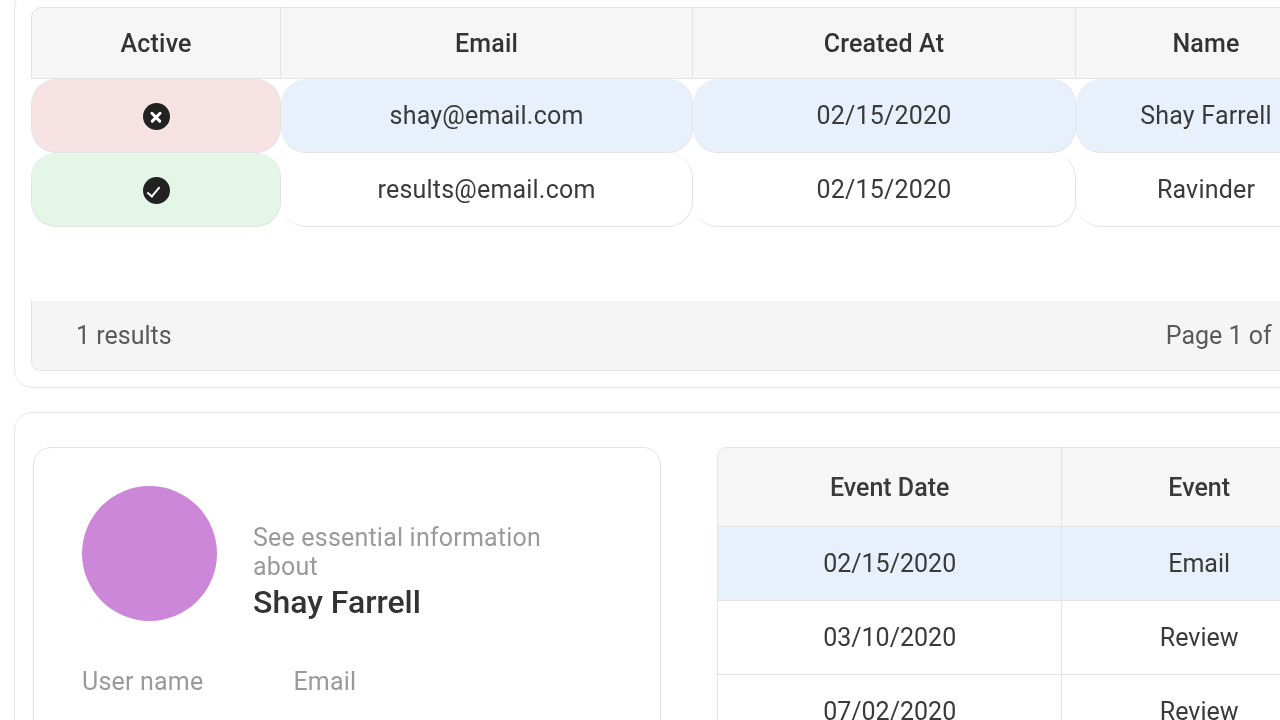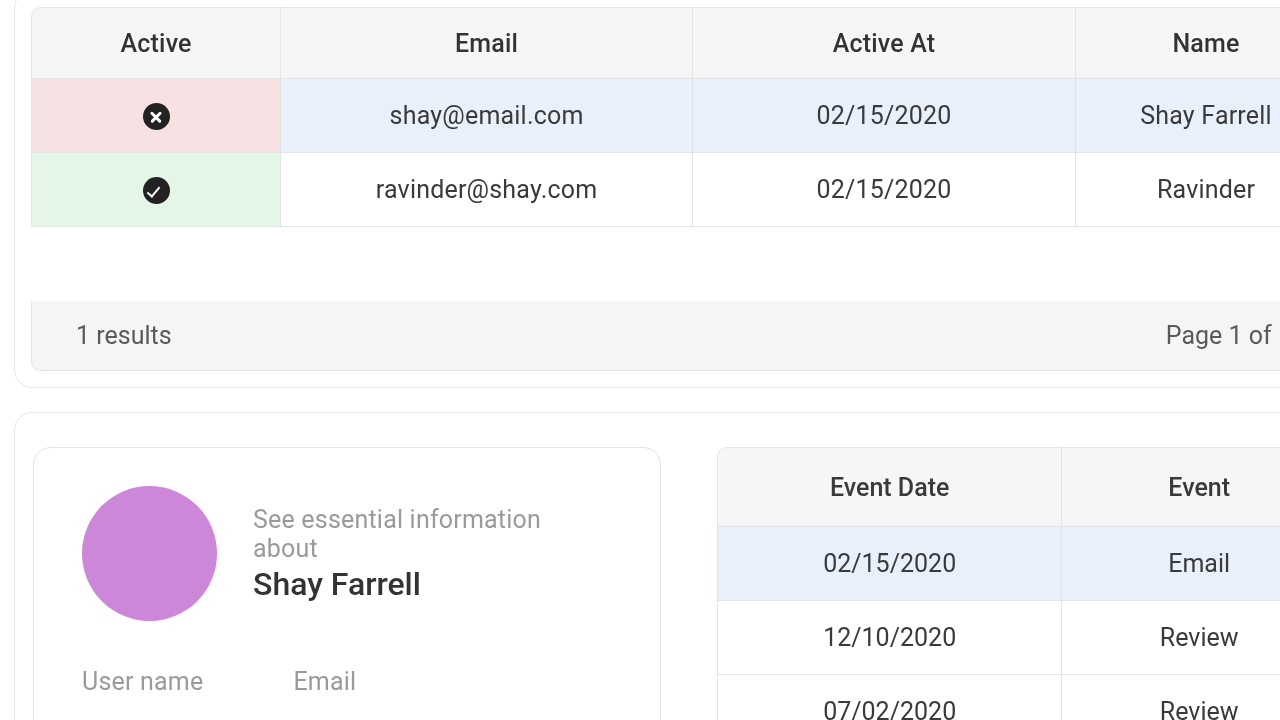--- a/index.html
+++ b/index.html
@@ -55,20 +55,21 @@
     .col-active  { width: 258px; }
     .col-email   { width: 420px; }
     .col-created { width: 394px; }
     .col-name    { width: 268px; }
 
     .users-table tbody td {
       height: 74px;
       border-bottom: 1px solid #e3e3e3;
       border-right: 1px solid #e3e3e3;
       background: #fff;
+      border-radius: 25px;
     }
     .users-table tbody td:first-child { border-left: 1px solid #e3e3e3; }
 
     .users-table tbody tr.selected td { background: #e8f1fb; }
     .users-table tbody tr.selected td.status-inactive { background: #f6e2e2; }
 
     .users-table tbody tr td.status-inactive { background: #f6e2e2; }
     .users-table tbody tr td.status-active   { background: #e4f6e7; }
 
     .status-icon {
@@ -126,21 +127,21 @@
 
     .profile-card {
       width: 628px;
       border: 1px solid #e3e3e3;
       border-radius: 18px;
       padding: 38px 48px;
     }
 
     .profile-header {
       display: flex;
-      align-items: center;
+      align-items: flex-end;
       gap: 36px;
     }
     .avatar {
       width: 135px; height: 135px; border-radius: 50%;
       background: #cd87d8;
       flex-shrink: 0;
     }
     .profile-intro-label {
       color: #9a9a9a;
       font-size: 25px;
@@ -206,38 +207,38 @@
     <colgroup>
       <col class="col-active">
         <col class="col-email">
         <col class="col-created">
         <col class="col-name">
     </colgroup>
     <thead>
       <tr>
         <th>Active</th>
         <th>Email</th>
-        <th>Active At</th>
+        <th>Created At</th>
         <th>Name</th>
       </tr>
     </thead>
     <tbody>
       <tr class="selected">
         <td class="status-inactive">
           <span class="status-icon cross"></span>
         </td>
         <td>shay@email.com</td>
         <td>02/15/2020</td>
         <td>Shay Farrell</td>
       </tr>
       <tr>
         <td class="status-active">
           <span class="status-icon check"></span>
         </td>
-        <td>ravinder@shay.com</td>
+        <td>results@email.com</td>
         <td>02/15/2020</td>
         <td>Ravinder</td>
       </tr>
     </tbody>
   </table>
   <div class="table-spacer"></div>
   <div class="table-footer">
     <span>1 results</span>
     <span>Page 1 of 1</span>
   </div>
@@ -270,21 +271,21 @@
           <th>Event Date</th>
           <th>Event</th>
         </tr>
       </thead>
       <tbody>
         <tr class="selected">
           <td>02/15/2020</td>
           <td>Email</td>
         </tr>
         <tr>
-          <td>12/10/2020</td>
+          <td>03/10/2020</td>
           <td>Review</td>
         </tr>
         <tr>
           <td>07/02/2020</td>
           <td>Review</td>
         </tr>
       </tbody>
     </table>
   </div>
 

